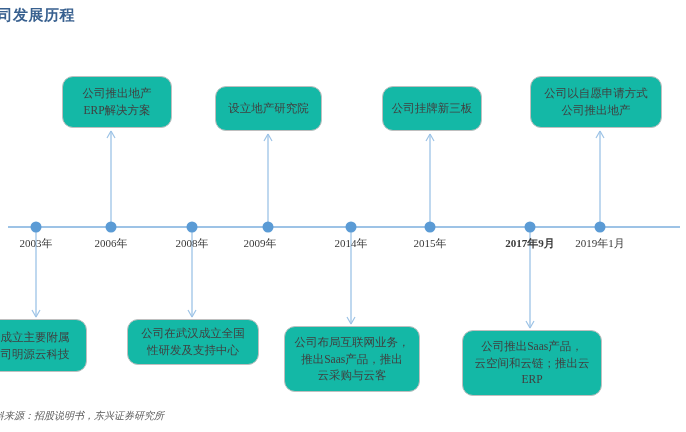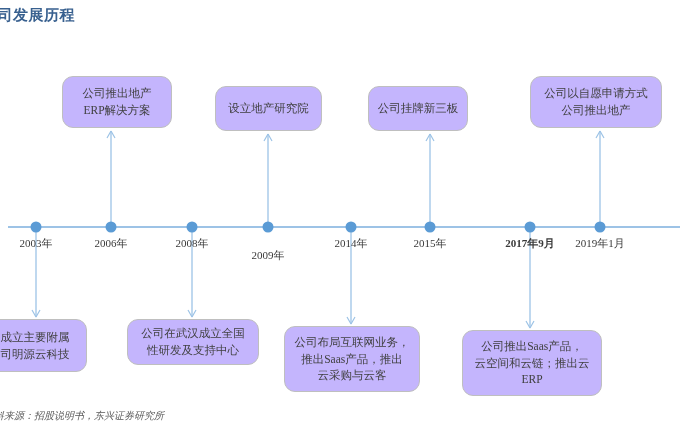--- a/index.html
+++ b/index.html
@@ -57,21 +57,21 @@
     overflow:visible;
   }
   .connector svg{display:block;overflow:visible;}
 
   
   .callout{
     position:absolute;
     box-sizing:border-box;
     border:1px solid #bfbfbf;
     border-radius:11px;
-    background:#c4b5fd;
+    background:#14b8a6;
     color:#404040;
     font-size:11.5px;
     line-height:1.45;
     text-align:center;
     display:flex;
     align-items:center;
     justify-content:center;
     padding:4px 7px;
     font-family:"Liberation Serif","DejaVu Serif",serif;
     white-space:pre-line;
@@ -148,35 +148,35 @@
       </div>
     </div>
   <div id="ticks-layer">
       <div class="tick-dot" style="left: 36px; background: rgb(91, 155, 213);"></div>
       <div class="tick-label" style="left: 36px; font-family: Liberation Serif, serif;">2003年</div>
       <div class="tick-dot" style="left: 111px; background: rgb(91, 155, 213);"></div>
       <div class="tick-label" style="left: 111px;">2006年</div>
       <div class="tick-dot" style="left: 192px; background: rgb(91, 155, 213);"></div>
       <div class="tick-label" style="left: 192px;">2008年</div>
       <div class="tick-dot" style="left: 268px; background: rgb(91, 155, 213);"></div>
-      <div class="tick-label" style="left: 268px; margin-top: 12px;">2009年</div>
+      <div class="tick-label" style="left: 260px;">2009年</div>
       <div class="tick-dot" style="left: 351px; background: rgb(91, 155, 213);"></div>
       <div class="tick-label" style="left: 351px;">2014年</div>
       <div class="tick-dot" style="left: 430px; background: rgb(91, 155, 213);"></div>
       <div class="tick-label" style="left: 430px;">2015年</div>
       <div class="tick-dot" style="left: 530px; background: rgb(91, 155, 213);"></div>
       <div class="tick-label" style="left: 530px; font-weight: bold;">2017年9月</div>
       <div class="tick-dot" style="left: 600px; background: rgb(91, 155, 213);"></div>
       <div class="tick-label" style="left: 600px;">2019年1月</div>
     </div>
   <div id="callouts-layer">
       <div class="callout" style="left: 62px; top: 76px; width: 110px; height: 52px; border-color: rgb(191, 191, 191); color: rgb(64, 64, 64);">公司推出地产
 ERP解决方案</div>
       <div class="callout" style="left: 215px; top: 86px; width: 107px; height: 45px; border-color: rgb(191, 191, 191); color: rgb(64, 64, 64);">设立地产研究院</div>
-      <div class="callout" style="left: 368px; top: 86px; width: 100px; height: 45px; border-color: rgb(191, 191, 191); color: rgb(64, 64, 64);">公司挂牌新三板</div>
+      <div class="callout" style="left: 382px; top: 86px; width: 100px; height: 45px; border-color: rgb(191, 191, 191); color: rgb(64, 64, 64);">公司挂牌新三板</div>
       <div class="callout" style="left: 530px; top: 76px; width: 132px; height: 52px; border-color: rgb(191, 191, 191); color: rgb(64, 64, 64);">公司以自愿申请方式
 公司推出地产</div>
       <div class="callout" style="left: -40px; top: 319px; width: 127px; height: 53px; border-color: rgb(191, 191, 191); color: rgb(64, 64, 64);">公司成立主要附属
 子公司明源云科技</div>
       <div class="callout" style="left: 127px; top: 319px; width: 132px; height: 46px; border-color: rgb(191, 191, 191); color: rgb(64, 64, 64);">公司在武汉成立全国
 性研发及支持中心</div>
       <div class="callout" style="left: 284px; top: 326px; width: 136px; height: 66px; border-color: rgb(191, 191, 191); color: rgb(64, 64, 64);">公司布局互联网业务，
 推出Saas产品，推出
 云采购与云客</div>
       <div class="callout" style="left: 462px; top: 330px; width: 140px; height: 66px; border-color: rgb(191, 191, 191); color: rgb(64, 64, 64);">公司推出Saas产品，

